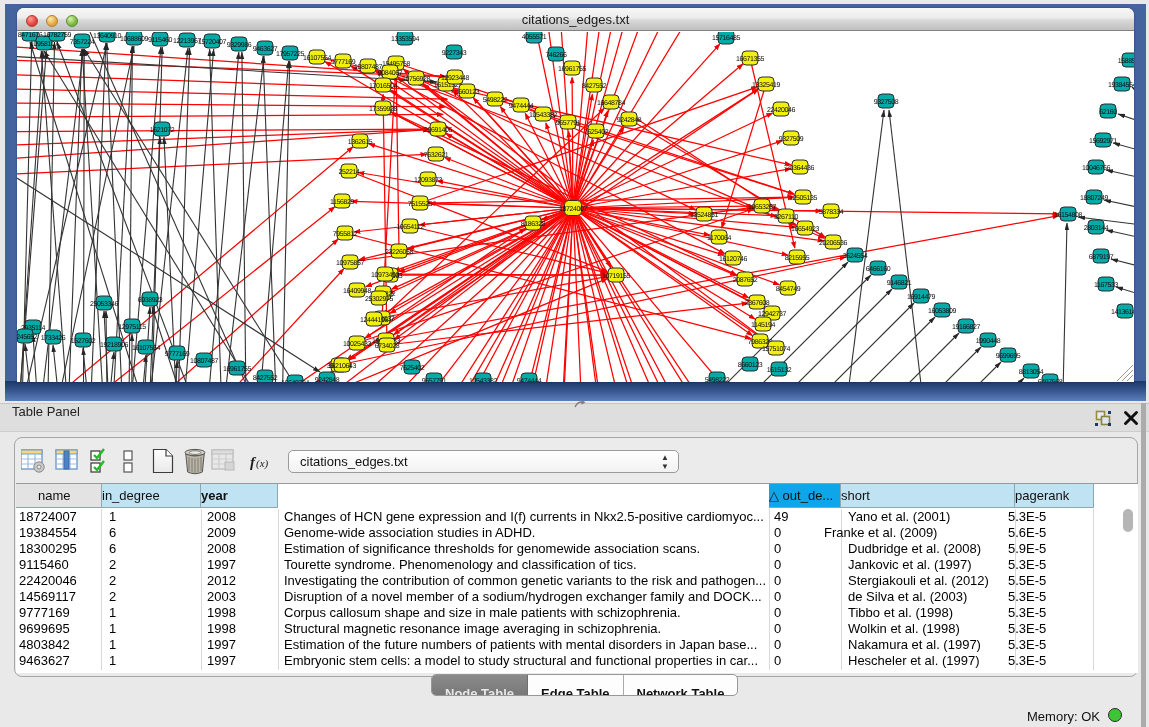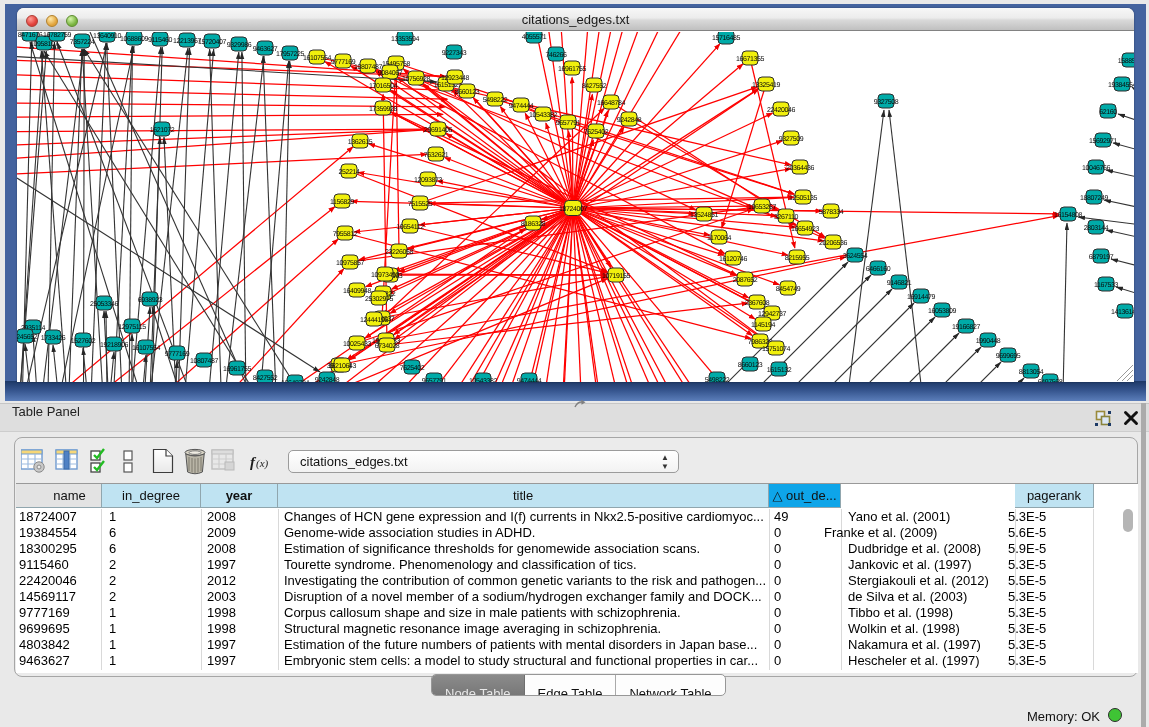--- a/index.html
+++ b/index.html
@@ -33,30 +33,30 @@
 #toolbar { position:absolute; left:6px; top:8px; height:32px; width:1110px; }
 
 #combo { position:absolute; left:273px; top:12px; width:391px; height:23px; background:linear-gradient(#ffffff,#f2f2f2);
   border:1px solid #9b9b9b; border-radius:5px; font-size:13px; color:#111; line-height:21px; padding-left:11px; }
 #combo .arr { position:absolute; right:9px; top:2px; font-size:8px; color:#333; line-height:9px; text-align:center;}
 
 #tbl { position:absolute; left:1px; top:45px; width:1122px; height:190px; background:#fff; overflow:hidden;
   border-top:1px solid #999; }
 .hrow { position:absolute; left:0; top:0; height:24px; width:1110px; }
 .hcell { position:absolute; text-indent:0; top:0; height:24px; background:#bfe3f2; border-right:1px solid #90a6ae;
-  border-bottom:1px solid #90a6ae; font-size:13px; color:#111; text-align:center; line-height:24px; }
+  border-bottom:1px solid #90a6ae; font-size:13px; color:#111; line-height:24px; }
 .rows { position:absolute; left:0; top:25px; font-size:13px; color:#000; }
 .cell { position:absolute; height:16px; line-height:16px; white-space:nowrap; overflow:hidden; }
 
 #sb { position:absolute; right:5px; top:25px; width:10px; height:160px; }
 #sb .thumb { position:absolute; top:0; left:0; width:10px; height:23px; background:#b5b5b5; border-radius:5px; }
 
 #tabs { position:absolute; left:416px; top:236px; height:22px; display:flex; border:1px solid #979797;
   border-radius:5px; overflow:hidden; background:#fdfdfd; }
-#tabs div { padding:8px 13px; font-size:13px; line-height:21px; color:#111; border-right:1px solid #aaa; }
+#tabs div { padding:8px 13px; font-size:13px; line-height:21px; color:#111; border-right:1px solid #aaa;font-weight:bold; }
 #tabs div.sel { background:linear-gradient(#8b8b8b,#787878); color:#e8e8e8; border-right:1px solid #6f6f6f;}
 #tabs div:last-child { border-right:none; }
 
 #status { position:absolute; left:0; top:700px; width:1149px; height:27px; }
 #status .mem { position:absolute; right:49px; top:9px; font-size:13px; color:#111; }
 #status .dot { position:absolute; right:27px; top:8px; width:14px; height:14px; border-radius:50%;
   background:#3fc435; border:1px solid #2c2c2c; }
 #redge { position:absolute; right:3px; top:403px; width:5px; height:324px; background:#ababab; }
 </style>
 </head>
@@ -650,22 +650,22 @@
 
 <text x="229" y="21" font-family="Liberation Serif, serif" font-style="italic" font-weight="bold" font-size="15" fill="#1c1c1c">f</text>
 <text x="235" y="21" font-family="Liberation Serif, serif" font-style="italic" font-size="11" fill="#1c1c1c">(x)</text>
 </svg></div>
       <div id="combo">citations_edges.txt<div class="arr">▲<br>▼</div></div>
       <div id="tbl">
         <div class="hrow">
             <div class="hcell" style="left:0px;width:86px;background:#e3e3e3;text-indent:22px;">name</div>
             <div class="hcell" style="left:86px;width:99px;background:#bfe3f2;">in_degree</div>
             <div class="hcell" style="left:185px;width:77px;background:#bfe3f2;font-weight:bold;">year</div>
-            <div class="hcell" style="left:262px;width:491px;background:#bfe3f2;">title</div>
             <div class="hcell" style="left:753px;width:72px;background:#0ea5e9;">△ out_de...</div>
+            <div class="hcell" style="left:825px;width:174px;background:#bfe3f2;">short</div>
             <div class="hcell" style="left:999px;width:79px;background:#bfe3f2;">pagerank</div>
           </div>
         <div class="rows">
             <div style="position:absolute;left:85px;top:0px;width:1px;height:161px;background:#d9d9d9"></div>
             <div style="position:absolute;left:185px;top:0px;width:1px;height:161px;background:#d9d9d9"></div>
             <div style="position:absolute;left:262px;top:0px;width:1px;height:161px;background:#d9d9d9"></div>
             <div style="position:absolute;left:753px;top:0px;width:1px;height:161px;background:#d9d9d9"></div>
             <div style="position:absolute;left:825px;top:0px;width:1px;height:161px;background:#d9d9d9"></div>
             <div style="position:absolute;left:999px;top:0px;width:1px;height:161px;background:#d9d9d9"></div>
             <div style="position:absolute;left:1077px;top:0px;width:1px;height:161px;background:#d9d9d9"></div>

